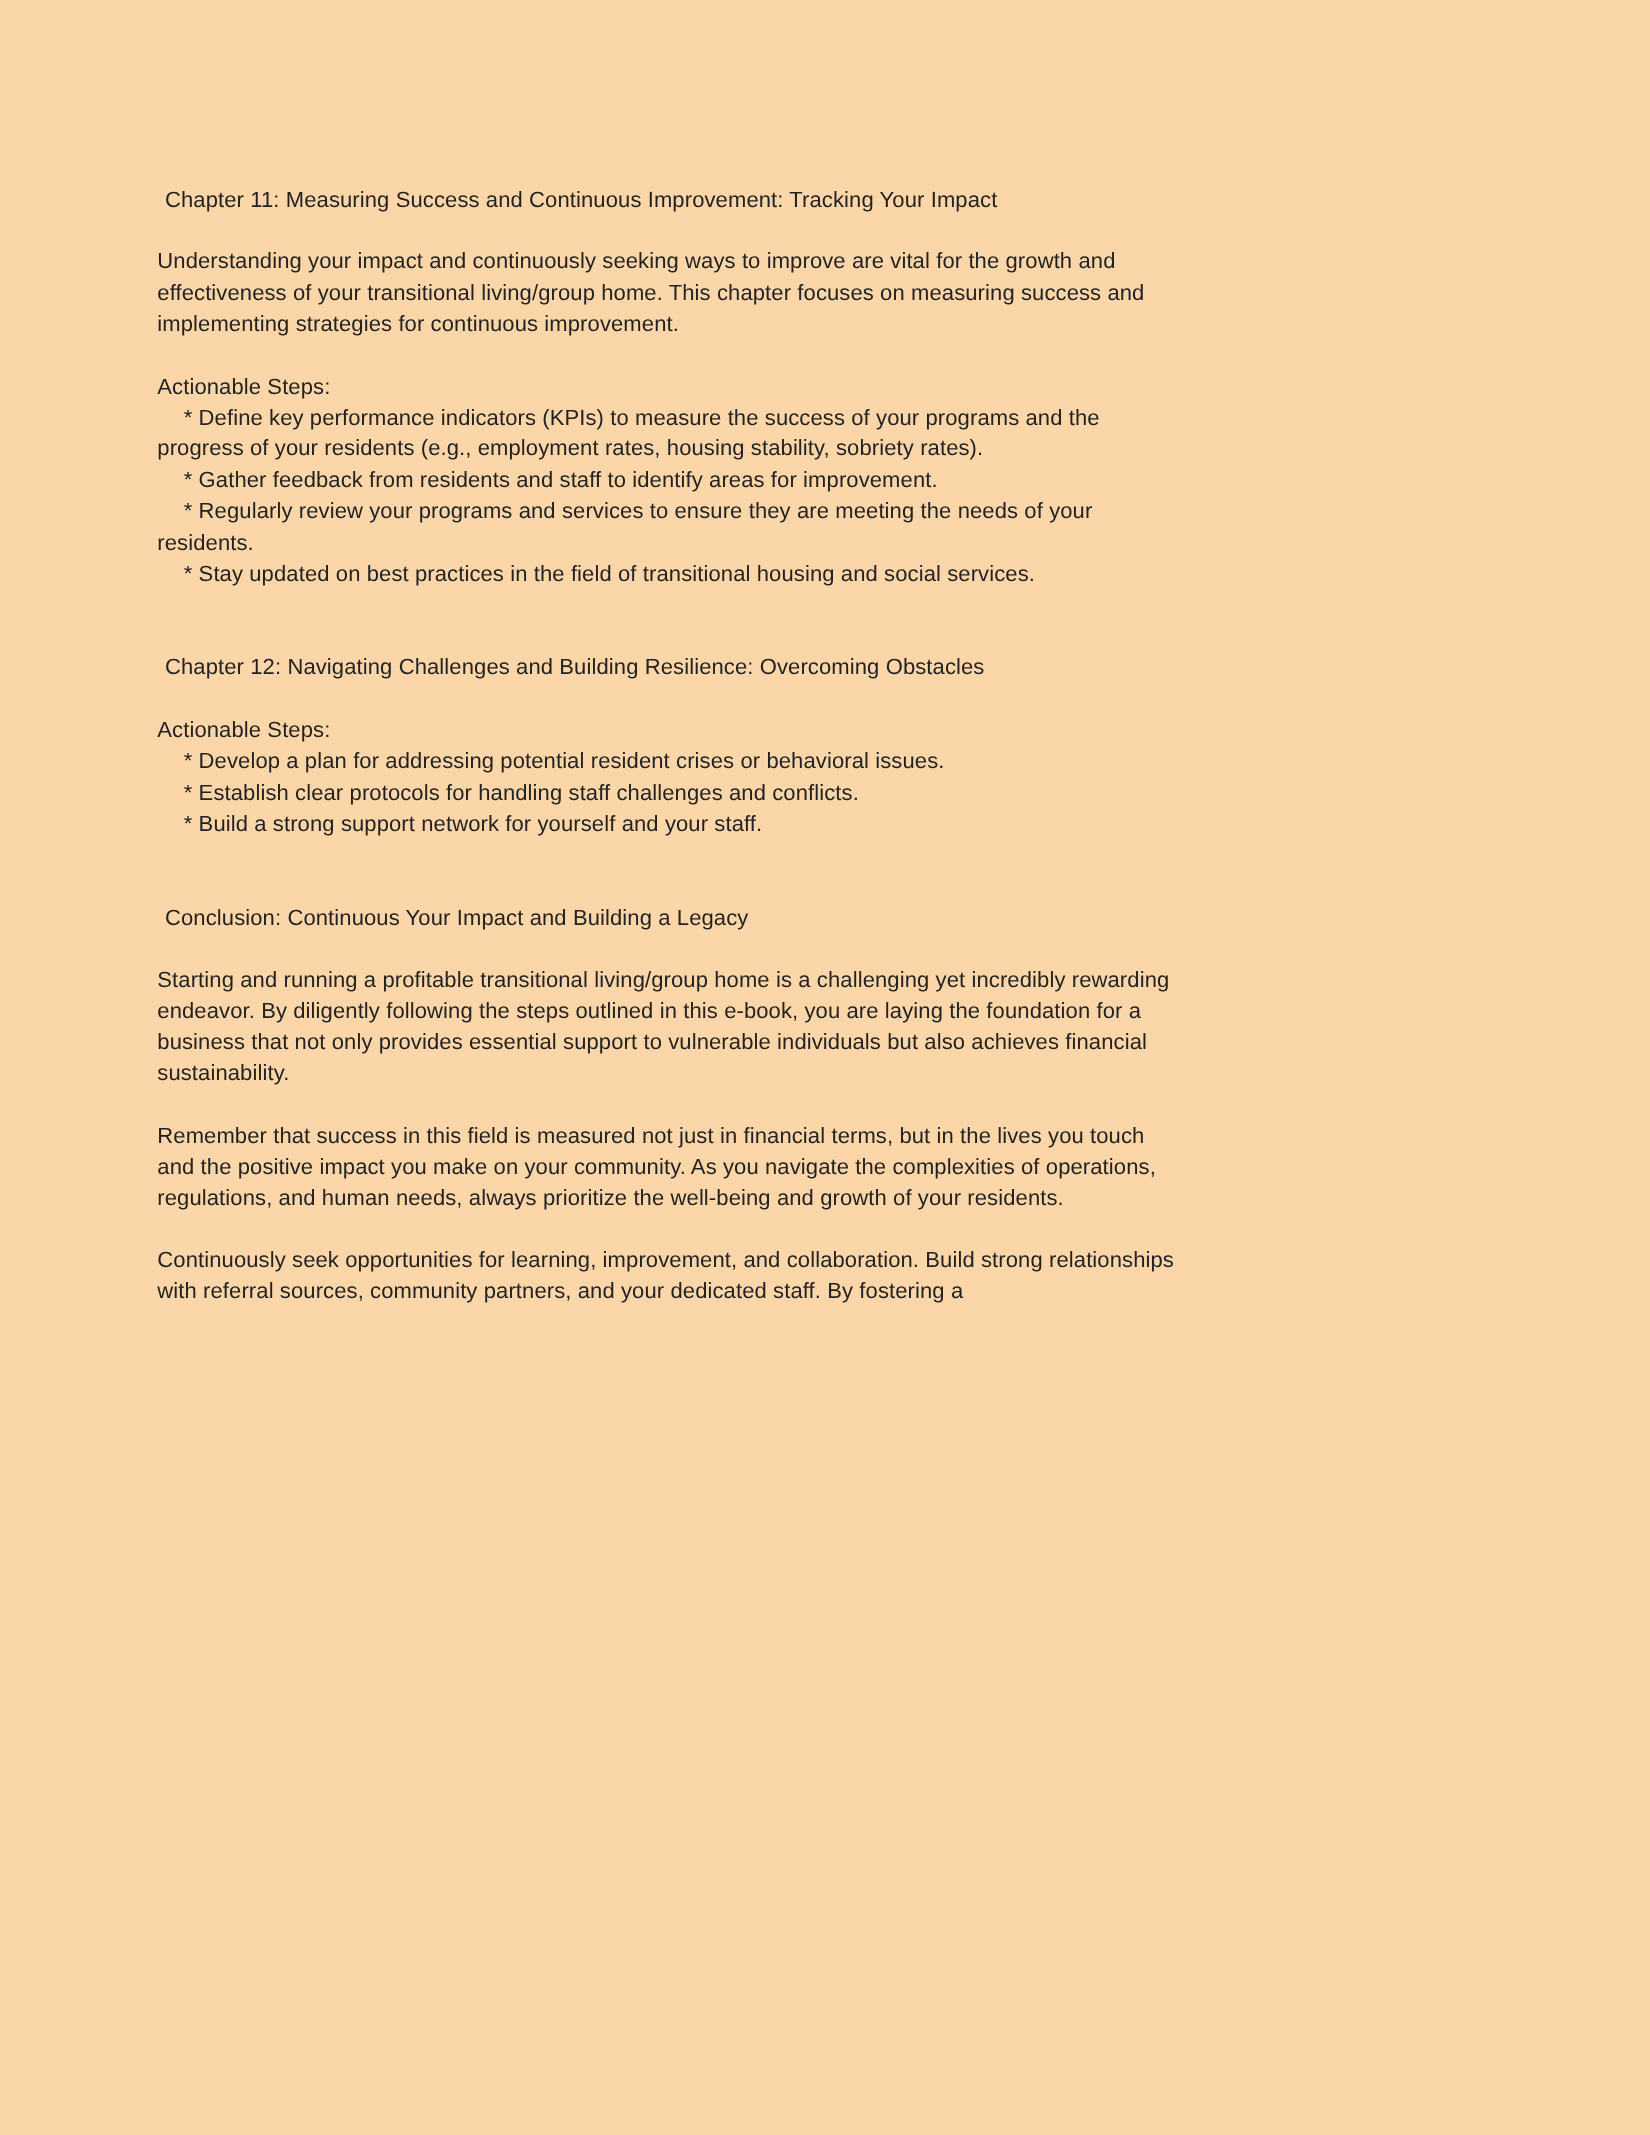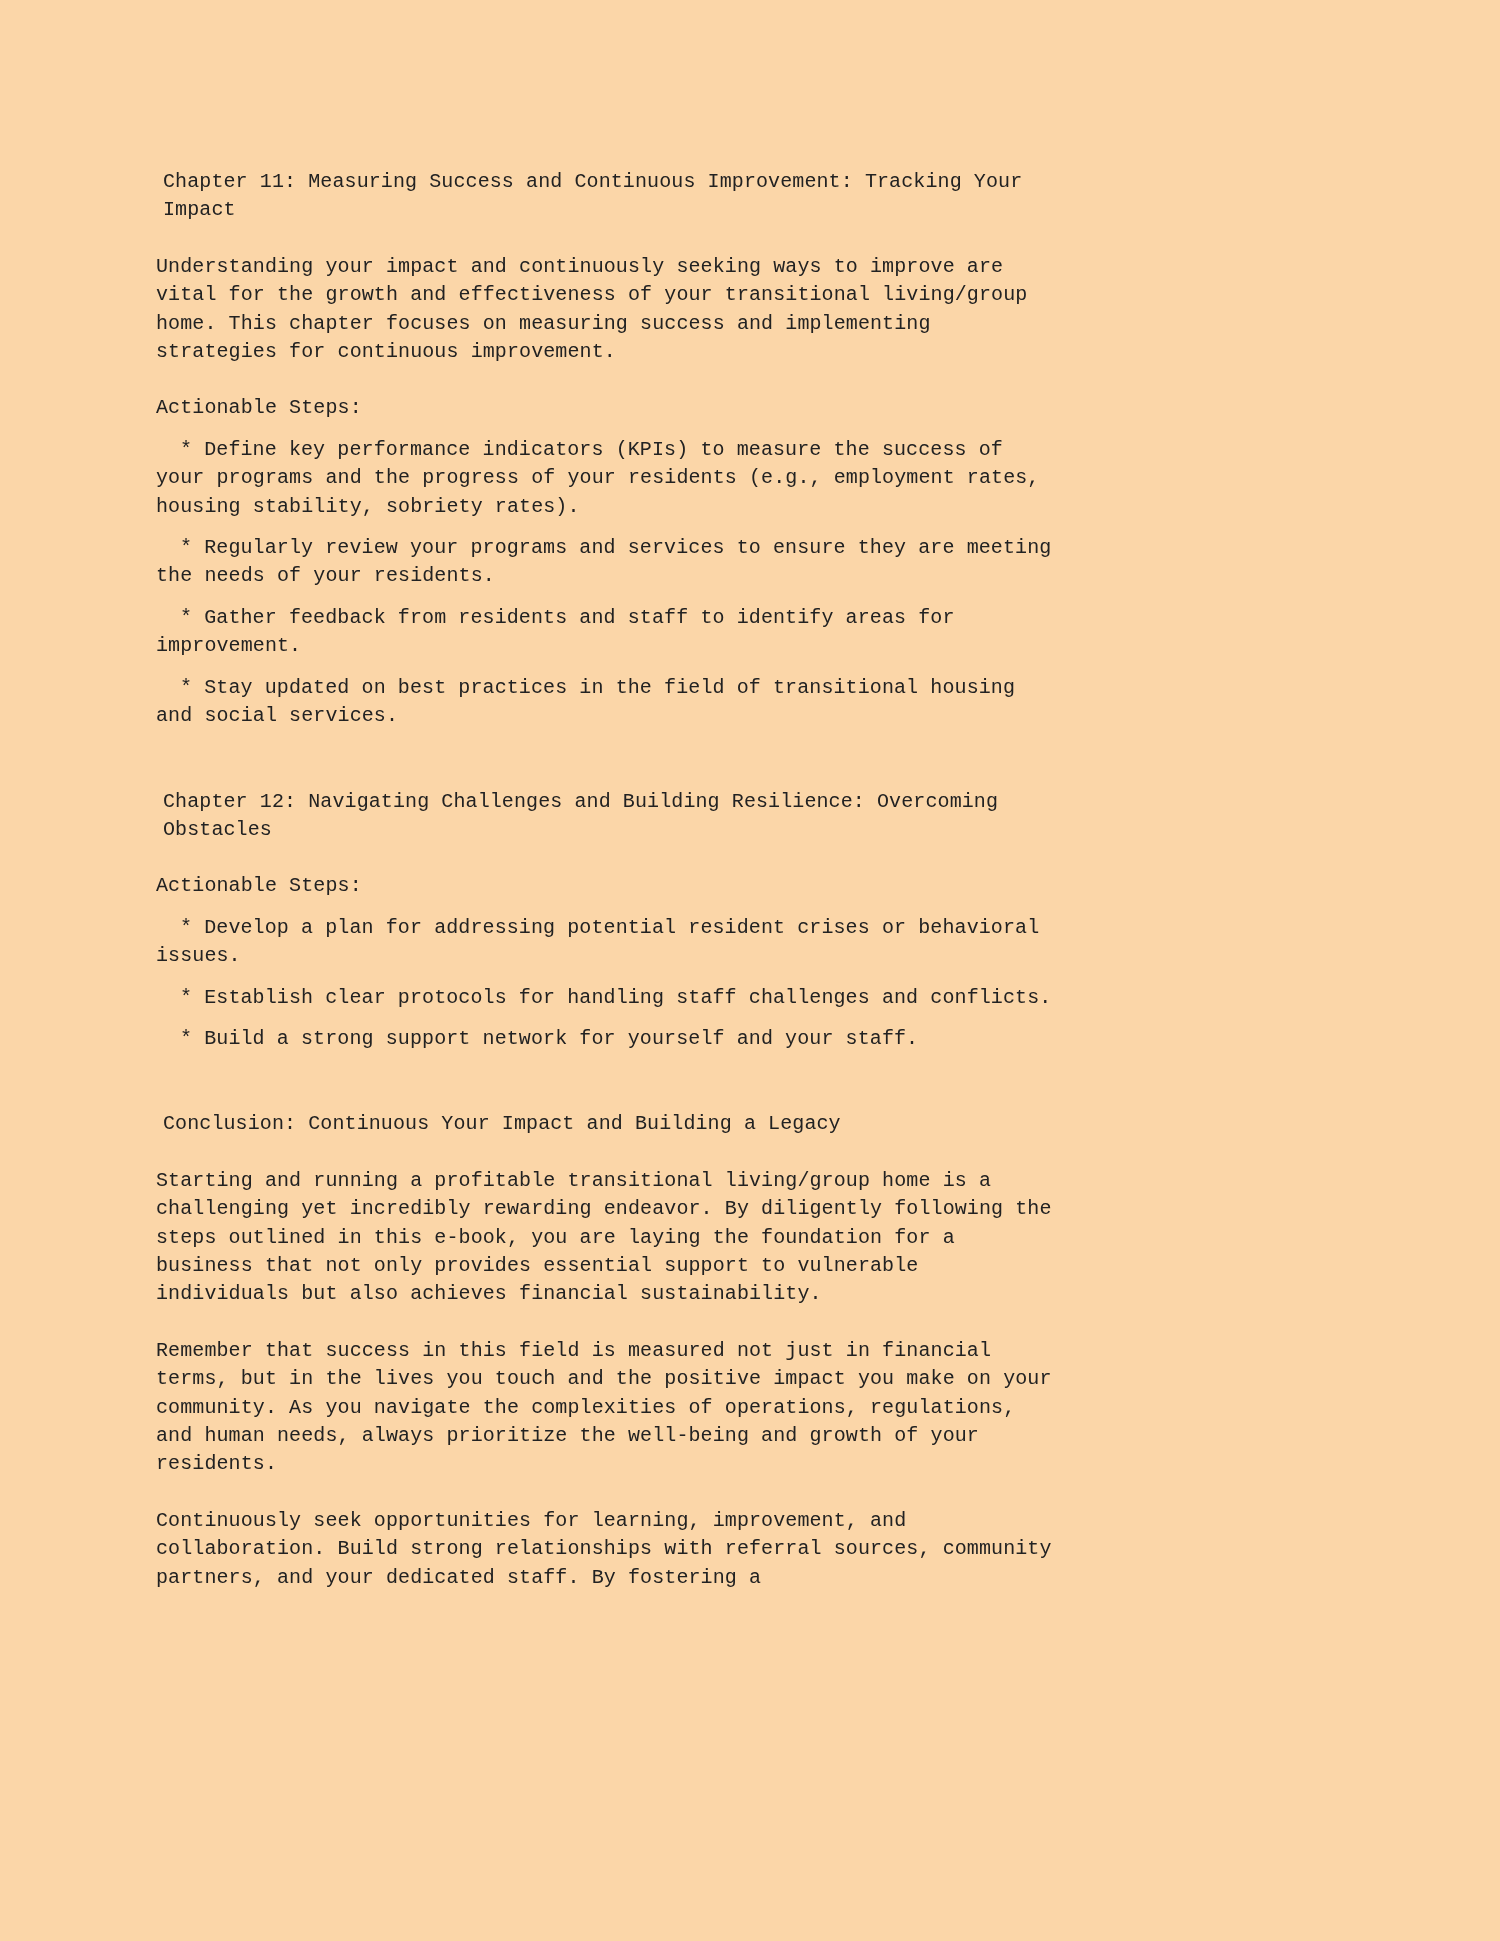--- a/index.html
+++ b/index.html
@@ -20,22 +20,21 @@
   .content {
     position: absolute;
     left: 143px;
     top: 168px;
     width: 930px;
     font-size: 20px;
     line-height: 28.4px;
     letter-spacing: 0.1px;
   }
   .content > * {
-    margin: 13px;
-    font-family: Liberation Mono, monospace;
+    margin: 0;
   }
   .block-heading {
     margin-top: 57px;
     padding-left: 7px;
   }
   .block-para {
     margin-top: 28px;
   }
   .block-bullet {
     margin-top: 0;
@@ -48,22 +47,22 @@
 </head>
 <body style="background: rgb(251, 214, 168);">
 
 <div class="page">
   <div class="content" style="color: rgb(34, 34, 34);">
 
   <p class="block-heading">Chapter 11: Measuring Success and Continuous Improvement: Tracking Your Impact</p>
       <p class="block-para">Understanding your impact and continuously seeking ways to improve are vital for the growth and effectiveness of your transitional living/group home. This chapter focuses on measuring success and implementing strategies for continuous improvement.</p>
       <p class="block-para">Actionable Steps:</p>
       <p class="block-bullet">* Define key performance indicators (KPIs) to measure the success of your programs and the progress of your residents (e.g., employment rates, housing stability, sobriety rates).</p>
+      <p class="block-bullet">* Gather feedback from residents and staff to identify areas for improvement.</p>
       <p class="block-bullet">* Regularly review your programs and services to ensure they are meeting the needs of your residents.</p>
-      <p class="block-bullet">* Gather feedback from residents and staff to identify areas for improvement.</p>
       <p class="block-bullet">* Stay updated on best practices in the field of transitional housing and social services.</p>
       <p class="block-heading">Chapter 12: Navigating Challenges and Building Resilience: Overcoming Obstacles</p>
       <p class="block-para">Actionable Steps:</p>
       <p class="block-bullet">* Develop a plan for addressing potential resident crises or behavioral issues.</p>
       <p class="block-bullet">* Establish clear protocols for handling staff challenges and conflicts.</p>
       <p class="block-bullet">* Build a strong support network for yourself and your staff.</p>
       <p class="block-heading">Conclusion: Continuous Your Impact and Building a Legacy</p>
       <p class="block-para">Starting and running a profitable transitional living/group home is a challenging yet incredibly rewarding endeavor. By diligently following the steps outlined in this e-book, you are laying the foundation for a business that not only provides essential support to vulnerable individuals but also achieves financial sustainability.</p>
       <p class="block-para">Remember that success in this field is measured not just in financial terms, but in the lives you touch and the positive impact you make on your community. As you navigate the complexities of operations, regulations, and human needs, always prioritize the well-being and growth of your residents.</p>
       <p class="block-para">Continuously seek opportunities for learning, improvement, and collaboration. Build strong relationships with referral sources, community partners, and your dedicated staff. By fostering a</p>

